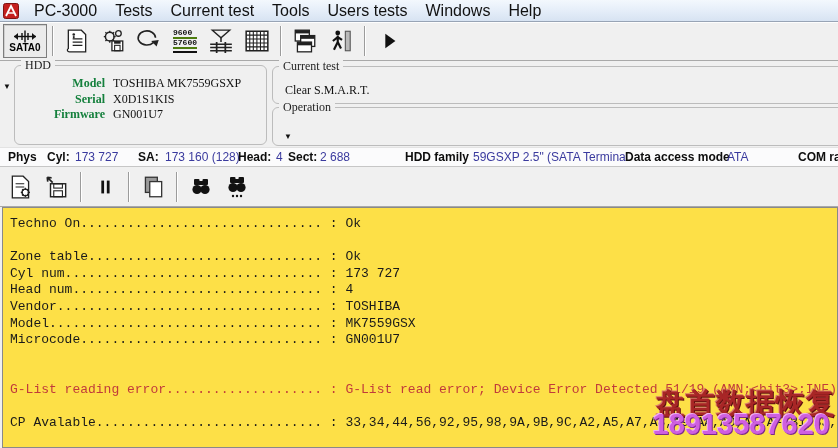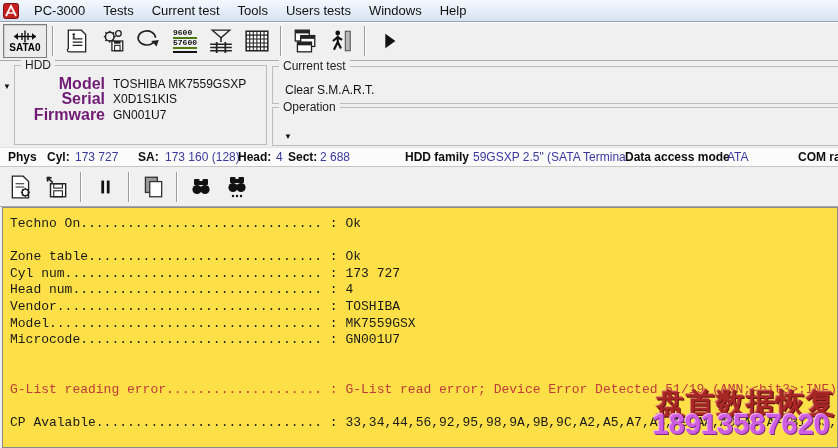--- a/index.html
+++ b/index.html
@@ -5,21 +5,21 @@
   * { margin:0; padding:0; box-sizing:border-box; }
   body { background:#d8d8d8; font-family:"Liberation Sans", sans-serif; }
   .screen { position:relative; width:838px; height:448px; overflow:hidden;
             background:#f0f0f0; font-family:"Liberation Sans", sans-serif; }
 
   
   .menubar { position:absolute; left:0; top:0; width:838px; height:22px;
              background:linear-gradient(#f3f8fd 0%, #e8f0fa 40%, #d7e3f2 100%);
              border-bottom:1px solid #98a4b5; display:flex; align-items:center; }
   .applogo { width:16px; height:16px; margin:0 6px 0 3px; display:inline-block; }
-  .menu-item { font-size:13px; color:#111; padding:2px 9px; cursor:default; }
+  .menu-item { font-size:16px; color:#111; padding:2px 9px; cursor:default; }
 
   
   .toolbar1 { position:absolute; left:0; top:22px; width:838px; height:39px;
               background:#f0f0f0; border-bottom:1px solid #a9a9a9;
               box-shadow:inset 0 1px 0 #fdfdfd; display:flex; align-items:center; }
   .toolbar2 { position:absolute; left:0; top:166px; width:838px; height:41px;
               background:#f0f0f0; border-top:1px solid #c6c6c6; border-bottom:1px solid #a9a9a9;
               display:flex; align-items:center; }
   .tbtn { border:none; background:transparent; width:36px; height:34px;
           display:flex; align-items:center; justify-content:center; padding:0; }
@@ -27,26 +27,26 @@
              background:#ebebeb; display:flex; flex-direction:column;
              align-items:center; justify-content:center; box-shadow:inset 1px 1px 0 #cfcfcf; }
   .portlbl { font-size:10px; font-weight:bold; color:#000; line-height:10px; }
   .tsep { width:2px; height:30px; border-left:1px solid #9b9b9b; border-right:1px solid #ffffff;
           margin:0 5px; }
   .baudtxt { font-family:"Liberation Mono", monospace; font-weight:bold; font-size:8px;
              line-height:8px; color:#111; text-align:left; border-bottom:2px solid #4d7c0f; }
 
   
   .panel { position:absolute; left:0; top:61px; width:838px; height:86px; background:#f0f0f0; }
-  .groupbox { position:absolute; border:1px solid #bcbcbc; border-radius:0; }
+  .groupbox { position:absolute; border:1px solid #bcbcbc; border-radius:6px;font-family:Liberation Serif, serif; }
   .grouplabel { position:absolute; top:-8px; left:6px; background:#f0f0f0;
                 padding:0 4px; font-size:12px; color:#222; }
   .hddrows { position:absolute; left:6px; top:10px; right:4px; }
   .hddrow { display:flex; height:15.6px; align-items:center; }
-  .hddrow .lab { width:84px; text-align:right; font-weight:bold; font-size:16px; color:#701a75; }
+  .hddrow .lab { width:84px; text-align:right; font-weight:bold; font-size:12px; color:#15803d; }
   .hddrow .val { margin-left:8px; font-size:12px; color:#111; white-space:nowrap; }
   .combo-arrow { position:absolute; font-size:8px; color:#111; }
   .ct-value { position:absolute; left:12px; top:16px; font-size:12px; color:#111; }
 
   
   .statusbar { position:absolute; left:0; top:147px; width:838px; height:19px;
                background:#fbfbfc; border-top:1px solid #e3e3e3; font-size:12px; white-space:nowrap; }
   .statusbar span { position:absolute; top:2px; }
   .st-label { font-weight:bold; color:#0d0d0d; }
   .st-value { color:var(--accent_navy, #3a3a9e); }

